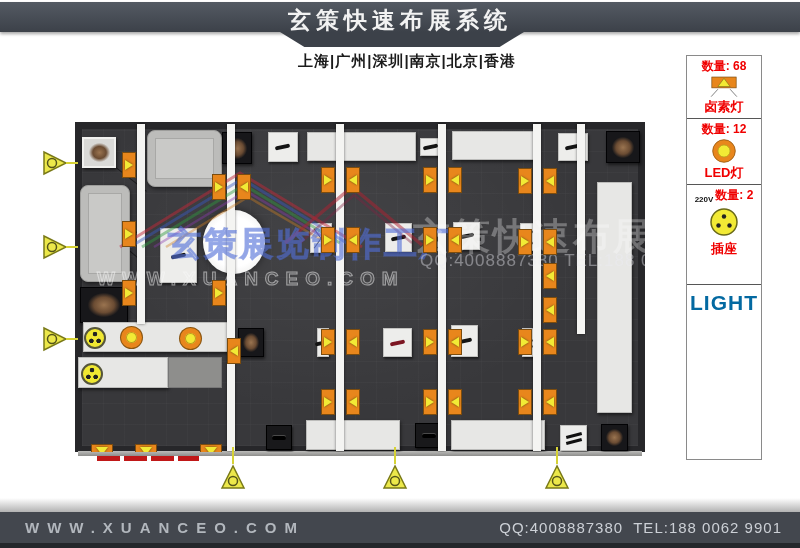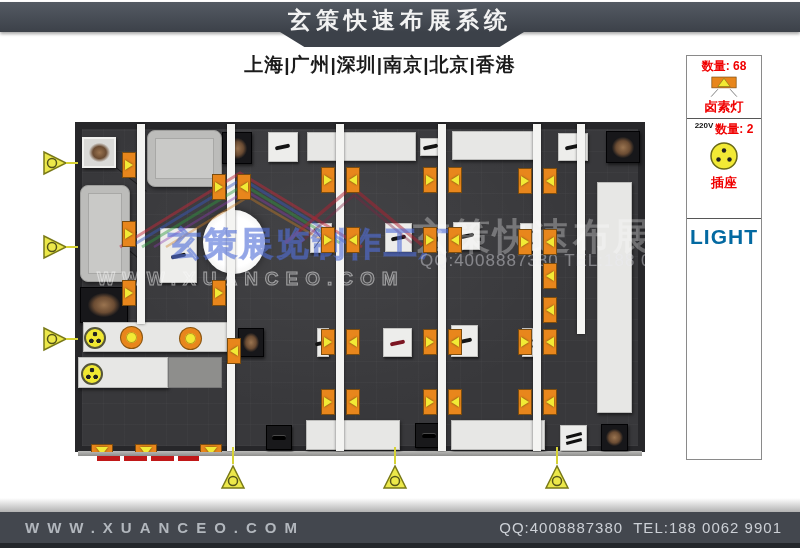--- a/index.html
+++ b/index.html
@@ -8,21 +8,21 @@
 
   
   .hdr{position:absolute;left:0;top:2px;width:800px;height:30px;
        background:linear-gradient(#545a63,#3c4149);box-shadow:0 2px 3px rgba(0,0,0,.35);}
   .hdr-title{position:absolute;left:0;top:3px;width:100%;text-align:center;
        color:#f2f2f2;font-size:23px;font-weight:bold;letter-spacing:5px;}
   .hdr-tab{position:absolute;left:280px;top:32px;width:244px;height:15px;background:#3c4149;
        clip-path:polygon(0 0,100% 0,90% 100%,10% 100%);
        filter:drop-shadow(0 2px 2px rgba(0,0,0,.4));}
   .subtitle{position:absolute;left:0;top:52px;width:760px;text-align:center;
-       color:#1b1b1b;font-size:19px;font-weight:bold;letter-spacing:1px;}
+       color:#1b1b1b;font-size:15px;font-weight:bold;letter-spacing:1px;padding-left:27px;}
 
   
   .plan{position:absolute;left:75px;top:122px;width:570px;height:330px;
         background:#27272a;overflow:hidden;}
   .floor{position:absolute;left:7px;top:7px;right:7px;bottom:6px;background:#38383b;
         background-image:
           radial-gradient(ellipse at 45% 35%,rgba(255,255,255,.06),transparent 60%),
           repeating-linear-gradient(0deg,rgba(255,255,255,.025) 0 1px,transparent 1px 21px),
           repeating-linear-gradient(90deg,rgba(255,255,255,.02) 0 1px,transparent 1px 21px);}
   .ledge{position:absolute;left:78px;top:451px;width:564px;height:5px;
@@ -91,21 +91,21 @@
   
   .legend{position:absolute;left:686px;top:55px;width:76px;height:405px;background:#fff;
       border:1px solid #8a8a8a;box-sizing:border-box;}
   .lg-head{margin:2px;height:27px;background:#ef7d1a;color:#fff;font-weight:bold;font-size:12px;
       display:flex;align-items:center;justify-content:center;letter-spacing:0;}
   .lg-sec{border-bottom:1px solid #565656;display:flex;flex-direction:column;align-items:center;
       justify-content:space-evenly;box-sizing:border-box;padding:2px 0;}
   .lg-label{color:#f00000;font-size:13px;font-weight:bold;}
   .lg-qty{color:#f00000;font-size:12px;font-weight:bold;}
   .lg-volt{color:#111;font-size:8px;font-weight:bold;margin-right:2px;}
-  .lg-row{display:flex;align-items:flex-start;justify-content:center;}
+  .lg-row{display:flex;align-items:flex-end;justify-content:center;}
   .lg-light{color:#0369a1;font-size:21px;font-weight:bold;letter-spacing:1px;
       display:flex;align-items:center;justify-content:center;border-bottom:none;}
 
   
   .f-grad{position:absolute;left:0;top:498px;width:800px;height:14px;
       background:linear-gradient(#ffffff,#b2b2b2);}
   .f-bar{position:absolute;left:0;top:512px;width:800px;height:31px;background:#43474e;}
   .f-dark{position:absolute;left:0;top:543px;width:800px;height:5px;background:#24272b;}
   .f-site{position:absolute;left:25px;top:7px;color:#b2b7bd;font-size:15px;font-weight:bold;letter-spacing:8px;}
   .f-contact{position:absolute;right:18px;top:7px;color:#ccd0d6;font-size:15px;letter-spacing:1px;white-space:pre;}
@@ -304,20 +304,28 @@
       <span class="lg-qty">数量: 68</span>
       <svg width="46" height="34" viewBox="0 0 46 34">
         <rect x="5" y="3" width="36" height="16" fill="#e8861c" stroke="#7a4a10" stroke-width="1"></rect>
         <polygon points="23,5 14,17 32,17" fill="#f2ea35" stroke="#6a6a18" stroke-width="0.8"></polygon>
         <line x1="14" y1="21" x2="4" y2="32" stroke="#666" stroke-width="1.2"></line>
         <line x1="32" y1="21" x2="42" y2="32" stroke="#666" stroke-width="1.2"></line>
       </svg>
       <span class="lg-label">卤素灯</span>
     </div>
 
+    <div class="lg-sec" style="height:66px;">
+      <span class="lg-qty">数量: 12</span>
+      <svg width="30" height="30" viewBox="0 0 30 30">
+        <circle cx="15" cy="15" r="13" fill="#e8861c" stroke="#9a5a10" stroke-width="1"></circle>
+        <circle cx="15" cy="15" r="7" fill="#f2ea35" stroke="#b8a020" stroke-width="1"></circle>
+      </svg>
+      <span class="lg-label">LED灯</span>
+    </div>
 
     <div class="lg-sec" style="height:100px;justify-content:flex-start;">
       <div class="lg-row">
         <span class="lg-volt">220V</span>
         <span class="lg-qty">数量: 2</span>
       </div>
       <svg width="30" height="30" viewBox="0 0 30 30" style="margin:3px 0;">
         <circle cx="15" cy="15" r="13" fill="#f2ea35" stroke="#6a6a18" stroke-width="1.5"></circle>
         <circle cx="15" cy="9.5" r="2.2" fill="#222"></circle>
         <circle cx="9.5" cy="18.5" r="2.2" fill="#222"></circle>

